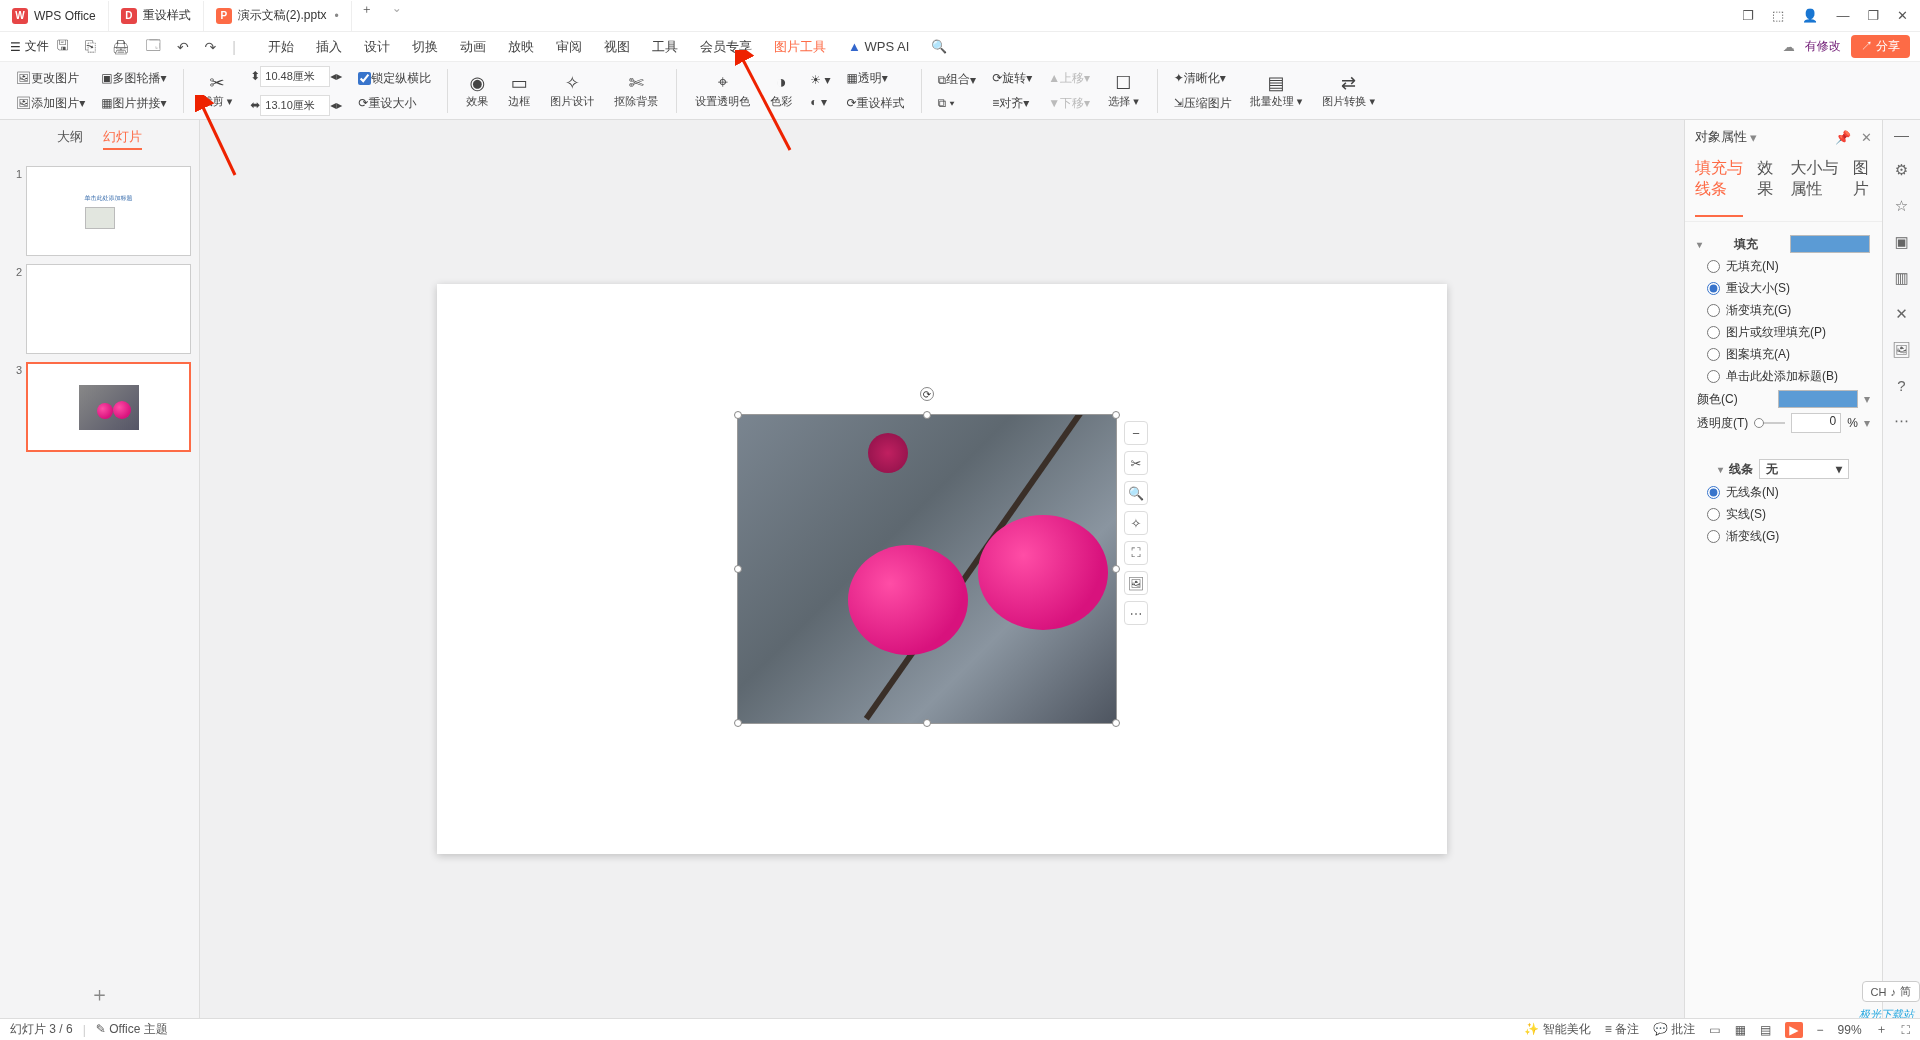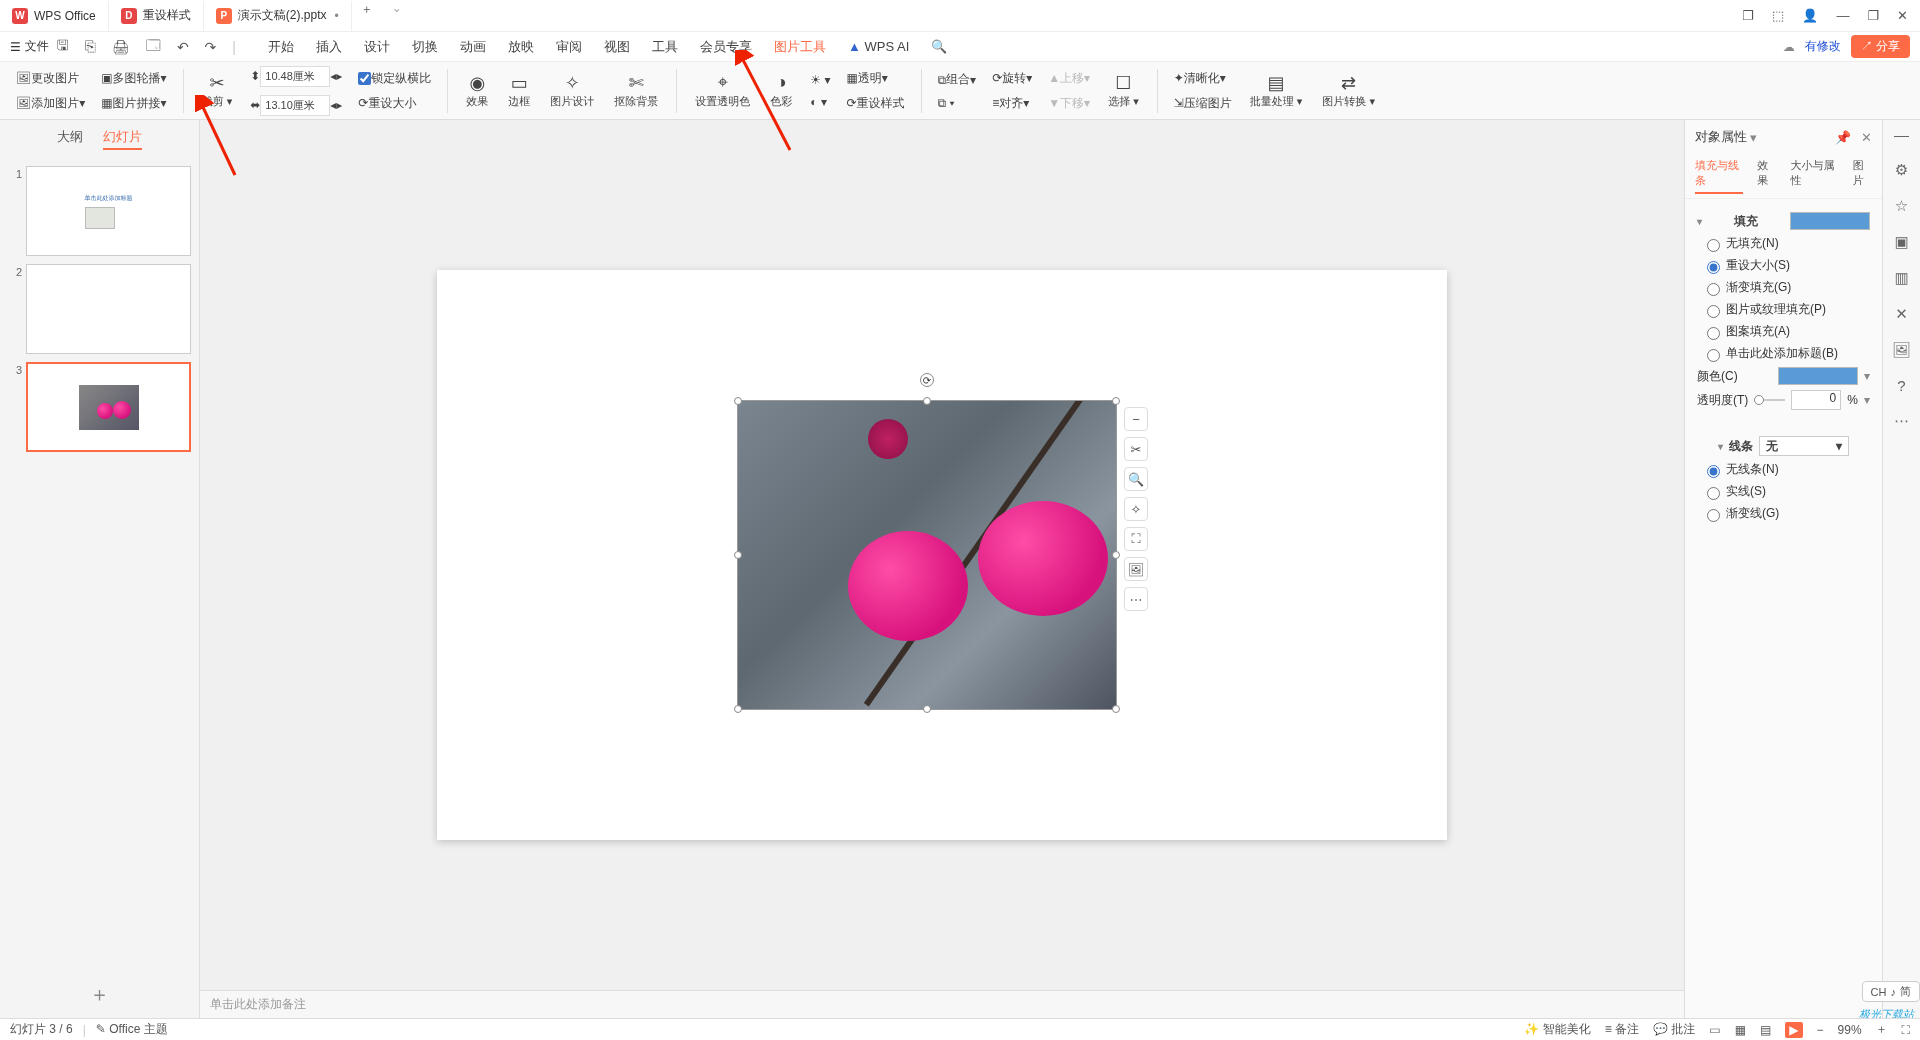--- a/index.html
+++ b/index.html
@@ -50,27 +50,27 @@
   .branch{position:absolute;width:6px;height:400px;background:#3a2f28;transform:rotate(35deg)}
   .handle{width:8px;height:8px;background:#fff;border:1px solid #888;border-radius:50%;position:absolute}
   .rotate{width:14px;height:14px;border:1px solid #888;border-radius:50%;position:absolute;left:50%;top:-28px;transform:translateX(-50%);display:flex;align-items:center;justify-content:center;font-size:10px;background:#fff}
   .floatbar{position:absolute;right:-32px;top:6px;display:flex;flex-direction:column;gap:6px}
   .floatbar div{width:24px;height:24px;background:#fff;border:1px solid #ddd;border-radius:4px;display:flex;align-items:center;justify-content:center;font-size:13px;color:#555;cursor:pointer}
   .notes{height:28px;background:#f7f7f8;border-top:1px solid #ddd;color:#999;font-size:12px;padding:5px 10px}
   .proppanel{width:198px;background:#fafafa;border-left:1px solid #ddd;display:flex;flex-direction:column;font-size:12px}
   .proppanel .head{display:flex;align-items:center;padding:8px 10px;font-size:13px;color:#444}
   .proppanel .head .sp{margin-left:auto;display:flex;gap:10px;color:#888;cursor:pointer}
   .subtabs{display:flex;gap:14px;padding:4px 10px;border-bottom:1px solid #eee}
-  .subtabs span{font-size:11px;color:#555;cursor:pointer;padding-bottom:4px}
+  .subtabs span{font-size:16px;color:#555;cursor:pointer;padding-bottom:15px}
   .subtabs span.active{color:#fd6b46;border-bottom:2px solid #fd6b46}
   .section{padding:8px 12px}
   .section .title{color:#444;font-weight:bold;margin-bottom:6px;font-size:12px}
   .section .title::before{content:"▾ ";color:#888;font-size:10px}
   .section .row{display:flex;align-items:center;margin:5px 0;gap:6px}
-  .radio{display:flex;align-items:flex-end;gap:6px;margin:5px 0 5px 10px;cursor:pointer}
+  .radio{display:flex;align-items:center;gap:6px;margin:5px 0 5px 10px;cursor:pointer}
   .radio input{accent-color:#3874cb}
   .colorbox{width:80px;height:18px;background:#5b9bd5;border:1px solid #bbb;cursor:pointer}
   .selectbox{flex:1;border:1px solid #ccc;background:#fff;height:20px;display:flex;align-items:center;padding:0 6px;justify-content:space-between;cursor:pointer}
   .numbox{width:50px;height:20px;border:1px solid #ccc;background:#fff;text-align:right;padding:0 4px}
   .rightbar{width:38px;background:#f7f7f8;border-left:1px solid #ddd;display:flex;flex-direction:column;align-items:center;padding-top:6px;gap:18px}
   .rightbar div{cursor:pointer;color:#666;font-size:15px}
   .statusbar{position:absolute;bottom:0;left:0;right:0;height:22px;background:#fff;border-top:1px solid #ddd;display:flex;align-items:center;font-size:12px;color:#555;padding:0 10px}
   .statusbar .right{margin-left:auto;display:flex;align-items:center;gap:14px}
   .arrow{position:absolute;pointer-events:none}
   .imepill{position:fixed;right:0;bottom:38px;background:#fff;border:1px solid #ccc;border-radius:4px;padding:2px 8px;font-size:11px;display:flex;align-items:center;gap:4px;color:#555}
@@ -137,21 +137,21 @@
     <span>视图</span>
     <span>工具</span>
     <span>会员专享</span>
     <span class="active">图片工具</span>
     <span style="color:#3366cc">▲ <span>WPS AI</span></span>
     <span>🔍</span>
   </div>
 
   <div class="menuright">
     <span style="color:#888">☁</span>
-    <span style="color:#1d4ed8">有修改</span>
+    <span style="color:#701a75">有修改</span>
     <span class="share-btn">↗ <span>分享</span></span>
   </div>
 </div>
 
 <div class="ribbon">
   <div class="group">
     <span class="hitem">🖼 <span>更改图片</span></span>
     <span class="hitem">🖼 <span>添加图片</span> ▾</span>
   </div>
   <div class="group">
@@ -299,23 +299,20 @@
             <div>−</div>
             <div>✂</div>
             <div>🔍</div>
             <div>✧</div>
             <div>⛶</div>
             <div>🖼</div>
             <div>⋯</div>
           </div>
         </div>
       </div>
-    </div>
-    <div class="notes">
-      <span>单击此处添加备注</span>
     </div>
   </div>
 
   <div class="proppanel">
     <div class="head">
       <span>对象属性</span>
         <span style="color:#888;margin-left:3px">▾</span>
       <span class="sp">
           <span>📌</span>
           <span>✕</span>

